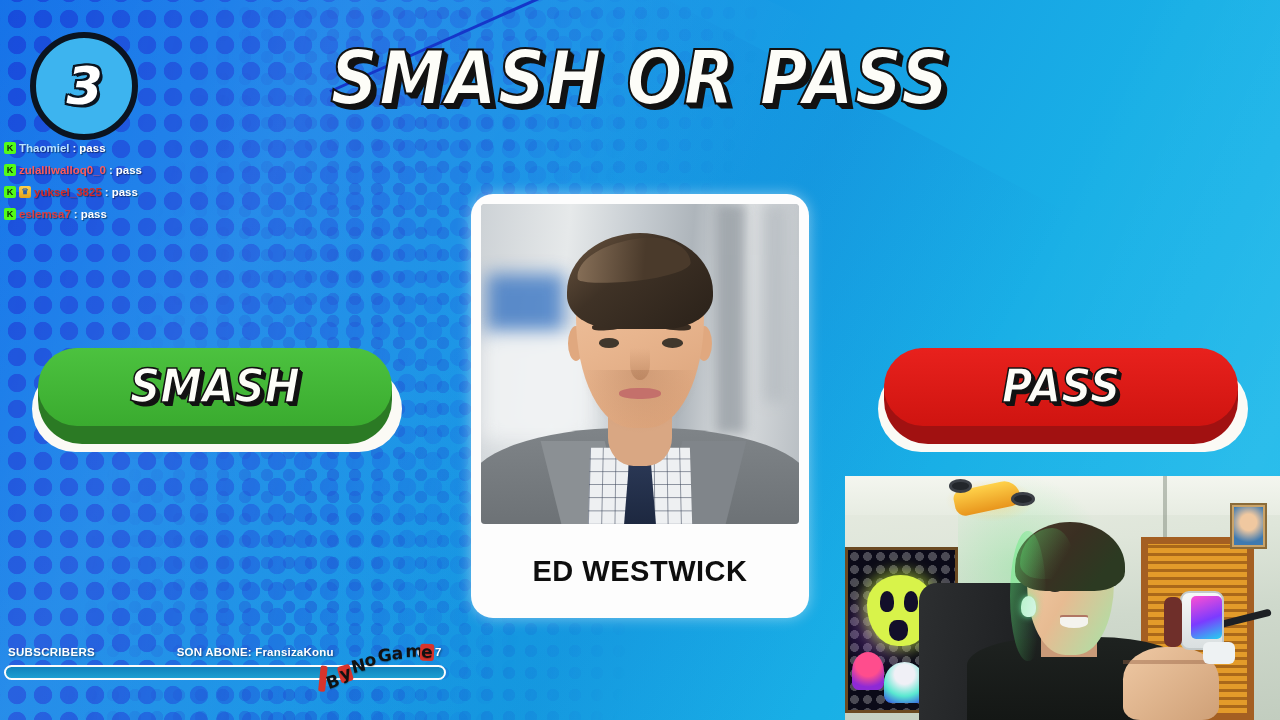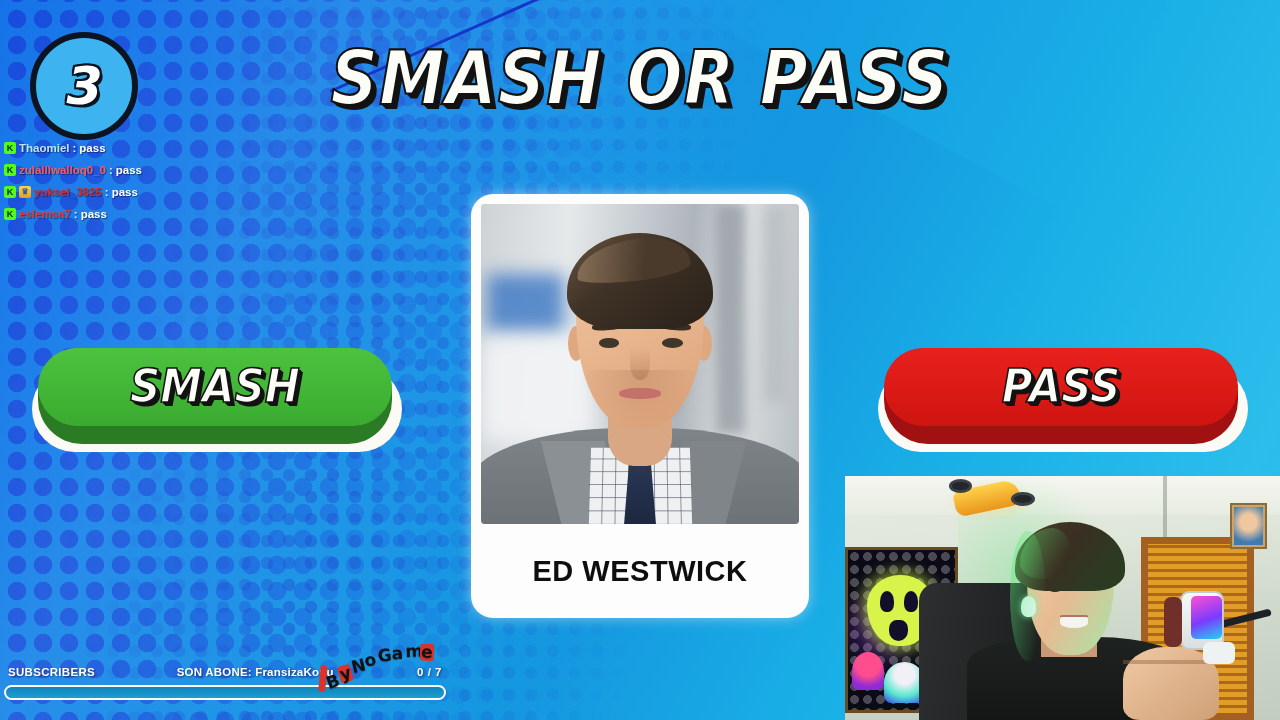--- a/index.html
+++ b/index.html
@@ -491,21 +491,21 @@
     background:#1d2024; border-radius:5px;
     transform:rotate(-14deg);
   }
   .wc-mic .m-mount {
     position:absolute; left:42%; top:62%;
     width:34%; height:26%;
     background:#eef2f3; border-radius:6px;
   }
 
   
-  .sub-bar { position:absolute; left:0; bottom:20px; width:450px; }
+  .sub-bar { position:absolute; left:0; bottom:40px; width:450px; }
   .sub-row {
     display:flex; align-items:center;
     height:18px; padding:0 8px;
     font-size:11.5px; font-weight:bold;
     color:#fff;
     text-shadow:1px 1px 2px rgba(0,0,0,.45);
   }
   .sub-label { letter-spacing:.3px; }
   .sub-last  { margin-left:auto; margin-right:auto; padding-left:40px; letter-spacing:.2px; }
   .sub-count { margin-left:auto; letter-spacing:.5px; }

